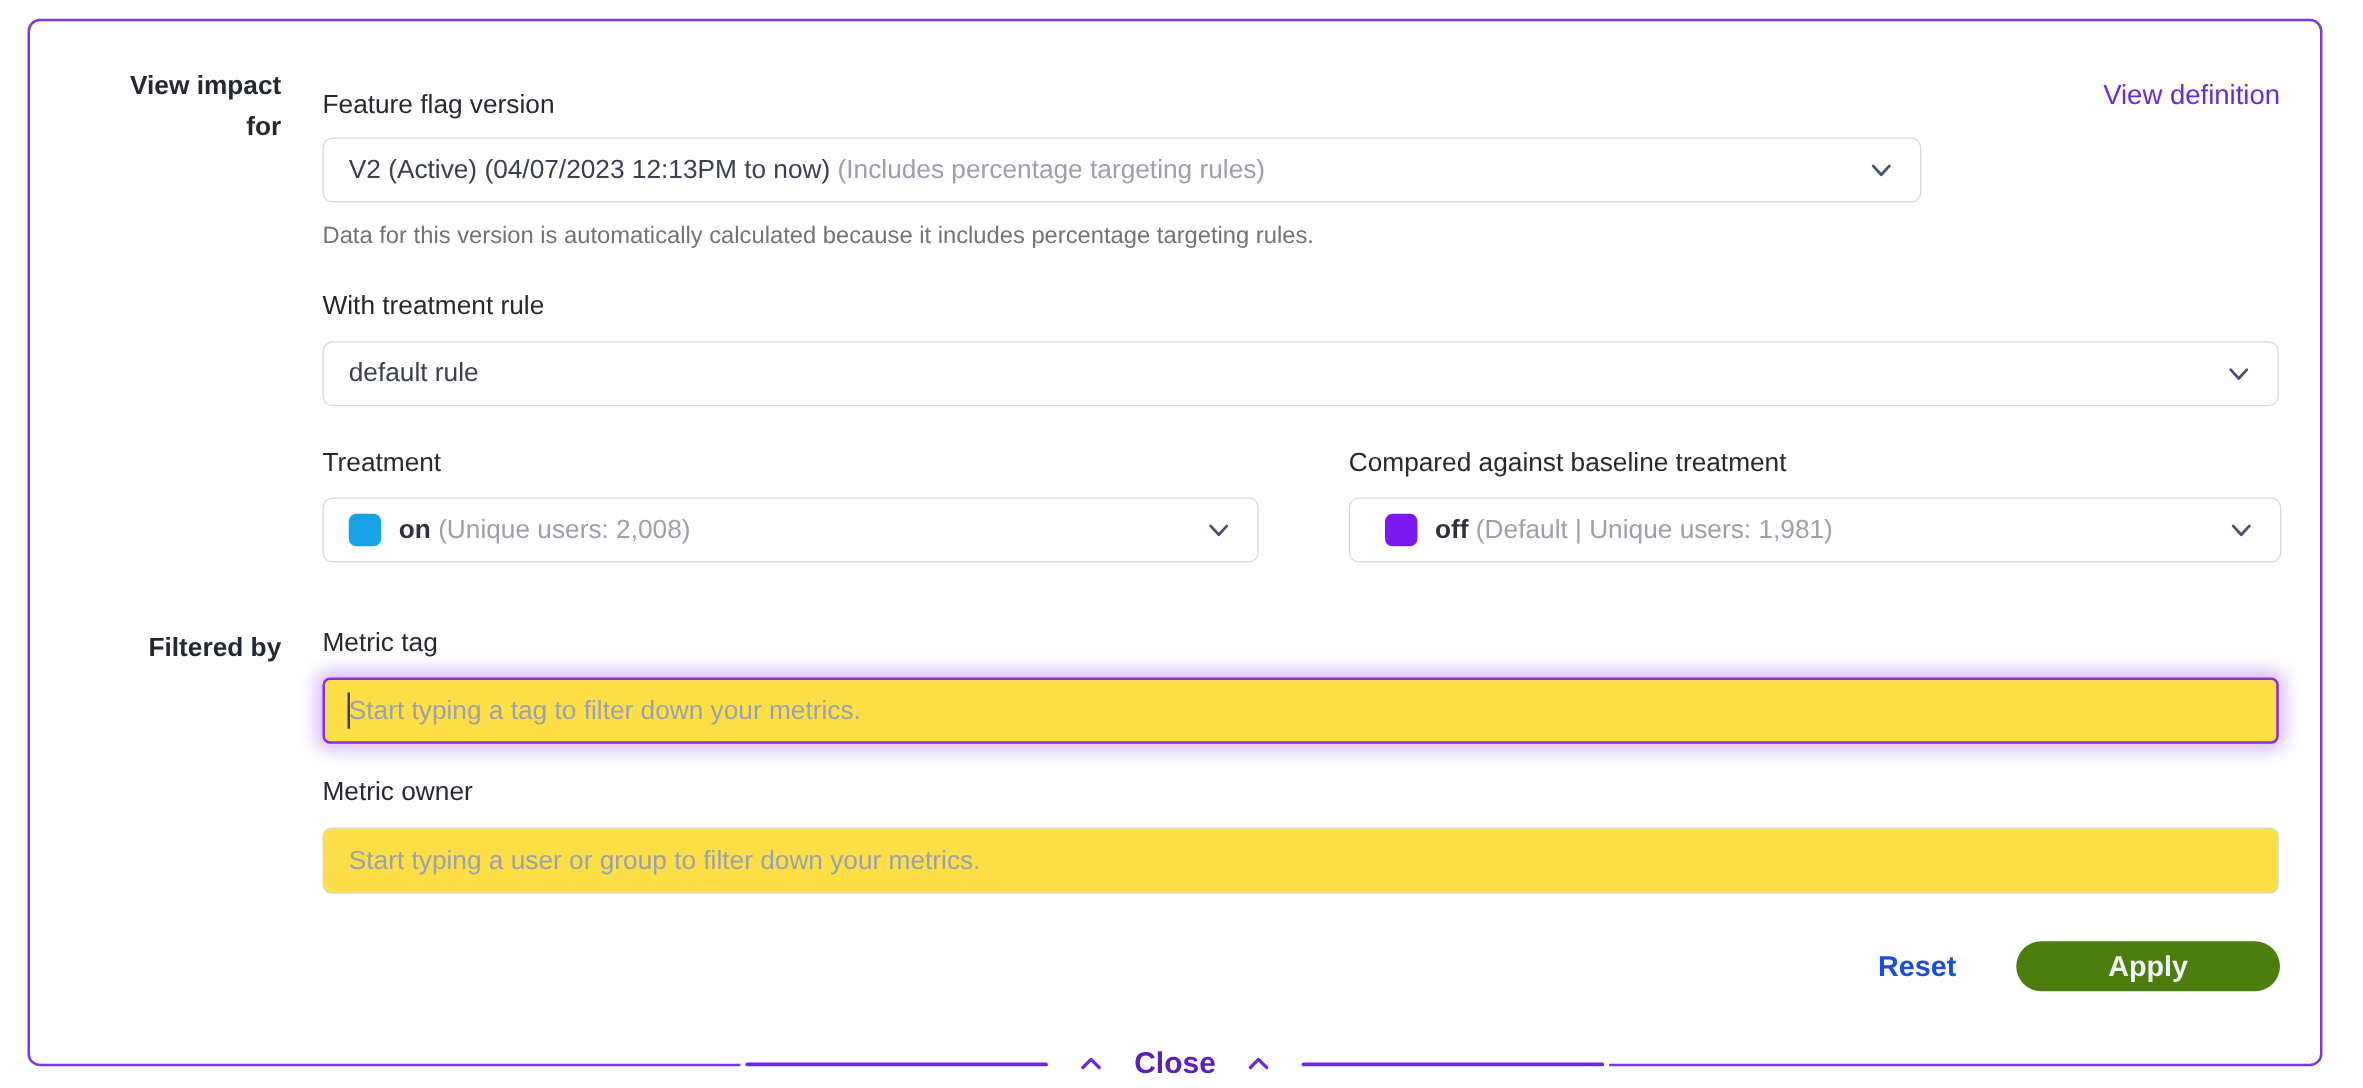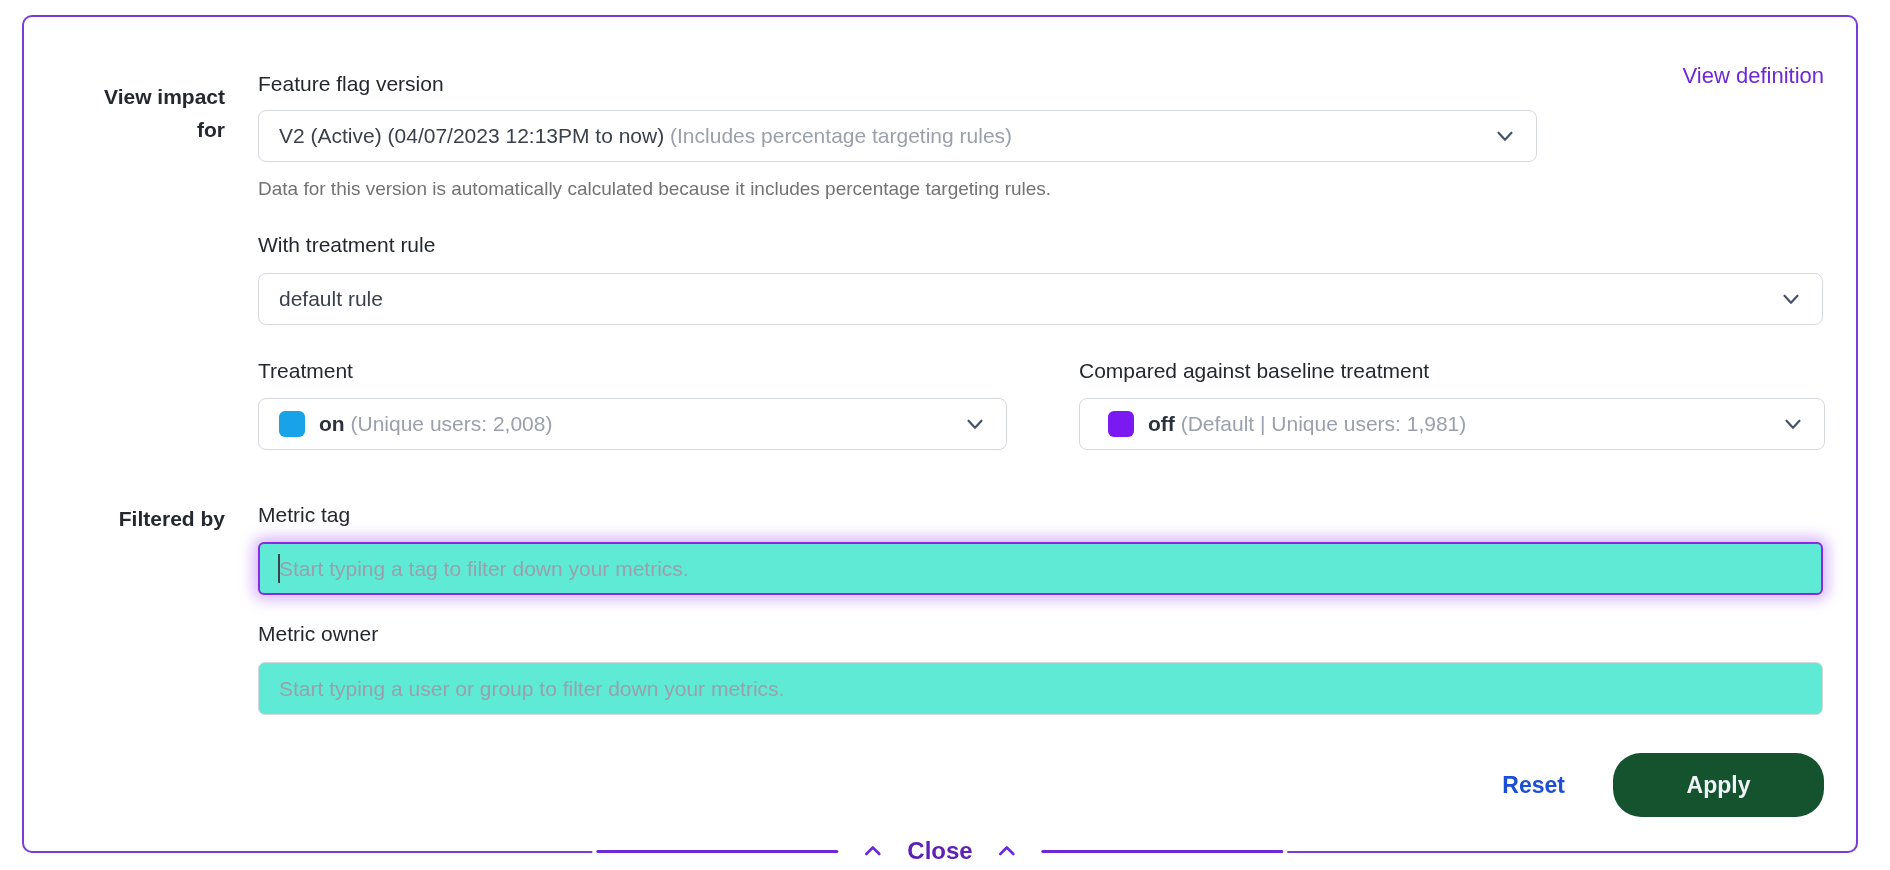--- a/index.html
+++ b/index.html
@@ -14,21 +14,21 @@
 
   .view-def {
     position:absolute; top:46px; right:32px;
     font-size:22px; color:#6d28d9; cursor:pointer; text-decoration:none; font-weight:400;
   }
 
   .gutter {
     position:absolute; left:0; width:201px; text-align:right;
     font-size:21px; font-weight:700; color:#24292f; line-height:1.55;padding-left:28px;
   }
-  .gutter-impact { top:64px; padding-left:75px; }
+  .gutter-impact { top:36px; padding-left:75px; }
   .gutter-filtered { top:486px; }
 
   .field-label {
     position:absolute; font-size:21px; font-weight:400; color:#24292f; white-space:nowrap;
   }
 
   .select {
     position:absolute; height:52px; background:#fff;
     border:1px solid #d5d8dd; border-radius:8px;
     display:flex; align-items:center; padding:0 18px 0 20px;
@@ -44,21 +44,21 @@
     display:inline-block; width:26px; height:26px; border-radius:6px;
     margin-right:14px; vertical-align:-5px; flex:none;
   }
 
   .helper { position:absolute; left:234px; top:161px; font-size:19px; color:#737373; }
 
   .text-input-wrap { position:absolute; height:53px; }
   .text-input {
     width:100%; height:100%; border:1px solid #d5d8dd; border-radius:7px;
     font-family:"Liberation Sans", sans-serif; font-size:21px; color:#3a414c;
-    padding:0 20px; background:#5eead4; outline:none;
+    padding:0 20px; background:#fde047; outline:none;
   }
   .text-input::placeholder { color:#9aa1ac; opacity:1; }
   .text-input.focused {
     border:2px solid #8a2be2; padding:0 19px;
     box-shadow:0 0 14px 5px rgba(154,77,245,0.40);
     border-radius:6px;
   }
   .caret {
     position:absolute; left:20px; top:12px; width:0; height:29px;
     border-left:2px solid #3c414b;
@@ -66,22 +66,22 @@
 
   .actions {
     position:absolute; top:736px; right:32px;
     display:flex; align-items:center; gap:48px;
   }
   .reset-btn {
     background:none; border:none; font-family:"Liberation Sans", sans-serif;
     font-size:23px; font-weight:700; color:#1d4ed8; cursor:pointer;
   }
   .apply-btn {
-    width:211px; height:64px; border:none; border-radius:28px;
-    background:#14532d; color:#f0f3f7; font-family:"Liberation Sans", sans-serif;
+    width:211px; height:40px; border:none; border-radius:28px;
+    background:#4d7c0f; color:#f0f3f7; font-family:"Liberation Sans", sans-serif;
     font-size:23px; font-weight:700; cursor:default;
   }
 
   .close-wrap {
     position:absolute; left:50%; bottom:-19px; transform:translateX(-50%);
     display:flex; align-items:center; gap:25px;
     background:#fff; padding:0 4px; height:38px; cursor:pointer;
   }
   .close-line { width:242px; height:3px; background:#6d28d9; border-radius:2px; flex:none; }
   .close-label { font-size:24px; font-weight:700; color:#5e21b5; }

